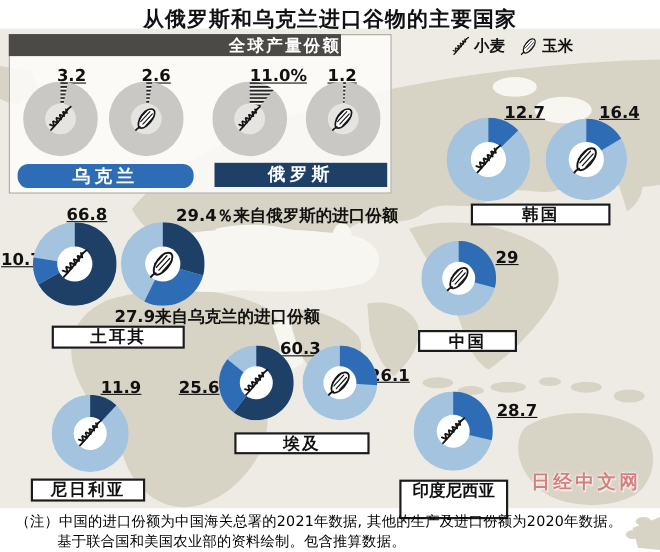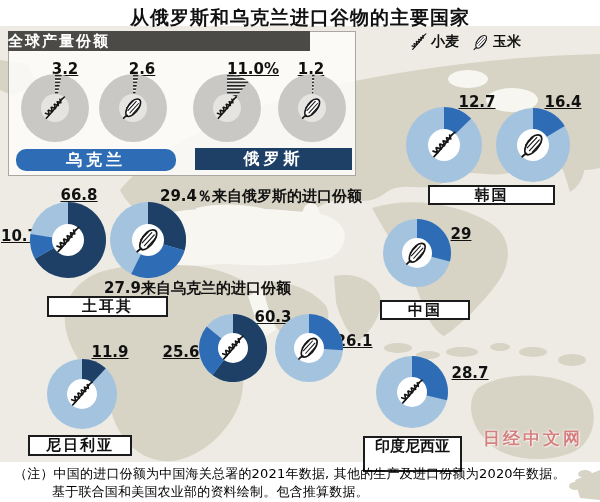--- a/index.html
+++ b/index.html
@@ -4,21 +4,21 @@
 <style>
   html,body{margin:0;padding:0;background:#fff;}
   .stage{position:relative;width:600px;height:502px;background:#ffffff;overflow:hidden;
          font-family:"DejaVu Sans","Liberation Sans",sans-serif;color:#111;}
   .map{position:absolute;left:0;top:0;}
   .title{position:absolute;top:5px;left:0;width:100%;text-align:center;
          font-size:19px;font-weight:700;letter-spacing:1px;}
   .panel{position:absolute;left:8px;top:31px;width:348px;height:145px;
          background:rgba(253,253,250,0.86);border:1px solid #a9a79f;box-sizing:border-box;}
   .panel-header{position:absolute;left:8px;top:31px;width:302px;height:20px;background:#4b4a47;
-         color:#fff;font-size:15px;font-weight:700;text-align:left;line-height:20px;letter-spacing:2px;}
+         color:#fff;font-size:15px;font-weight:700;text-align:right;line-height:20px;letter-spacing:2px;}
   .donut{position:absolute;line-height:0;}
   .num{position:absolute;font-size:15px;font-weight:700;white-space:nowrap;transform:translateX(-50%);text-decoration:underline;}
   .num-left{transform:none;}
   .bar{position:absolute;height:22px;color:#fff;font-weight:700;font-size:16px;
        text-align:center;line-height:22px;letter-spacing:4px;}
   .cbox{position:absolute;background:#fff;border:2px solid #1b1b1b;font-weight:700;font-size:15px;
         text-align:center;box-sizing:border-box;letter-spacing:2px;}
   .anno{position:absolute;white-space:nowrap;}
   .anno .v{font-size:15px;font-weight:600;}
   .anno .t{font-size:15px;font-weight:700;}
@@ -265,20 +265,21 @@
           <pattern id="h-egypt_corn" width="4" height="3.4" patternUnits="userSpaceOnUse">
             <rect width="4" height="3.4" fill="#fafaf8"></rect>
             <rect y="0.7" width="4" height="1.7" fill="#1c1c1c"></rect>
           </pattern>
         </defs>
         <circle cx="34" cy="34" r="34" fill="#a3c3df"></circle>
         <path d="M34 34 L34.0 0.0 A34 34 0 0 1 67.9 36.3 Z" fill="#2e6db5"></path>
         <circle cx="34" cy="34" r="15" fill="#ffffff"></circle>
         <use href="#icon-corn" x="20.875" y="20.875" width="26.25" height="26.25"></use>
       </svg></div>
+  <div class="cbox" style="left:213px;top:393px;width:123px;height:20px;line-height:16px;">埃及</div>
 
   <div class="num" style="left:110px;top:343px;">11.9</div>
   <div class="donut" style="left:47px;top:359px;"><svg width="70" height="70" viewBox="0 0 70 70">
         <defs>
           <pattern id="h-nigeria_wheat" width="4" height="3.4" patternUnits="userSpaceOnUse">
             <rect width="4" height="3.4" fill="#fafaf8"></rect>
             <rect y="0.7" width="4" height="1.7" fill="#1c1c1c"></rect>
           </pattern>
         </defs>
         <circle cx="35" cy="35" r="35" fill="#a3c3df"></circle>

